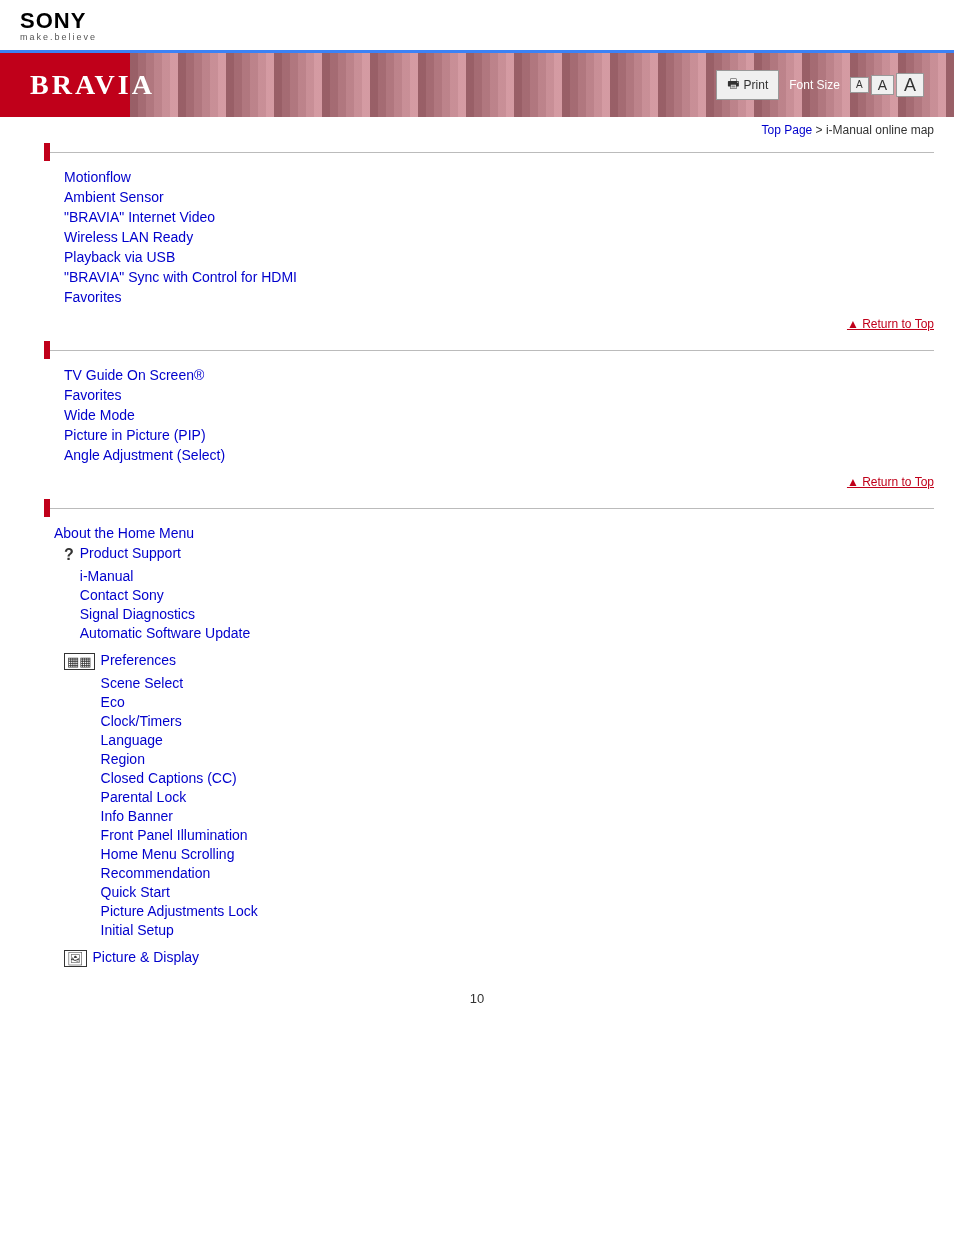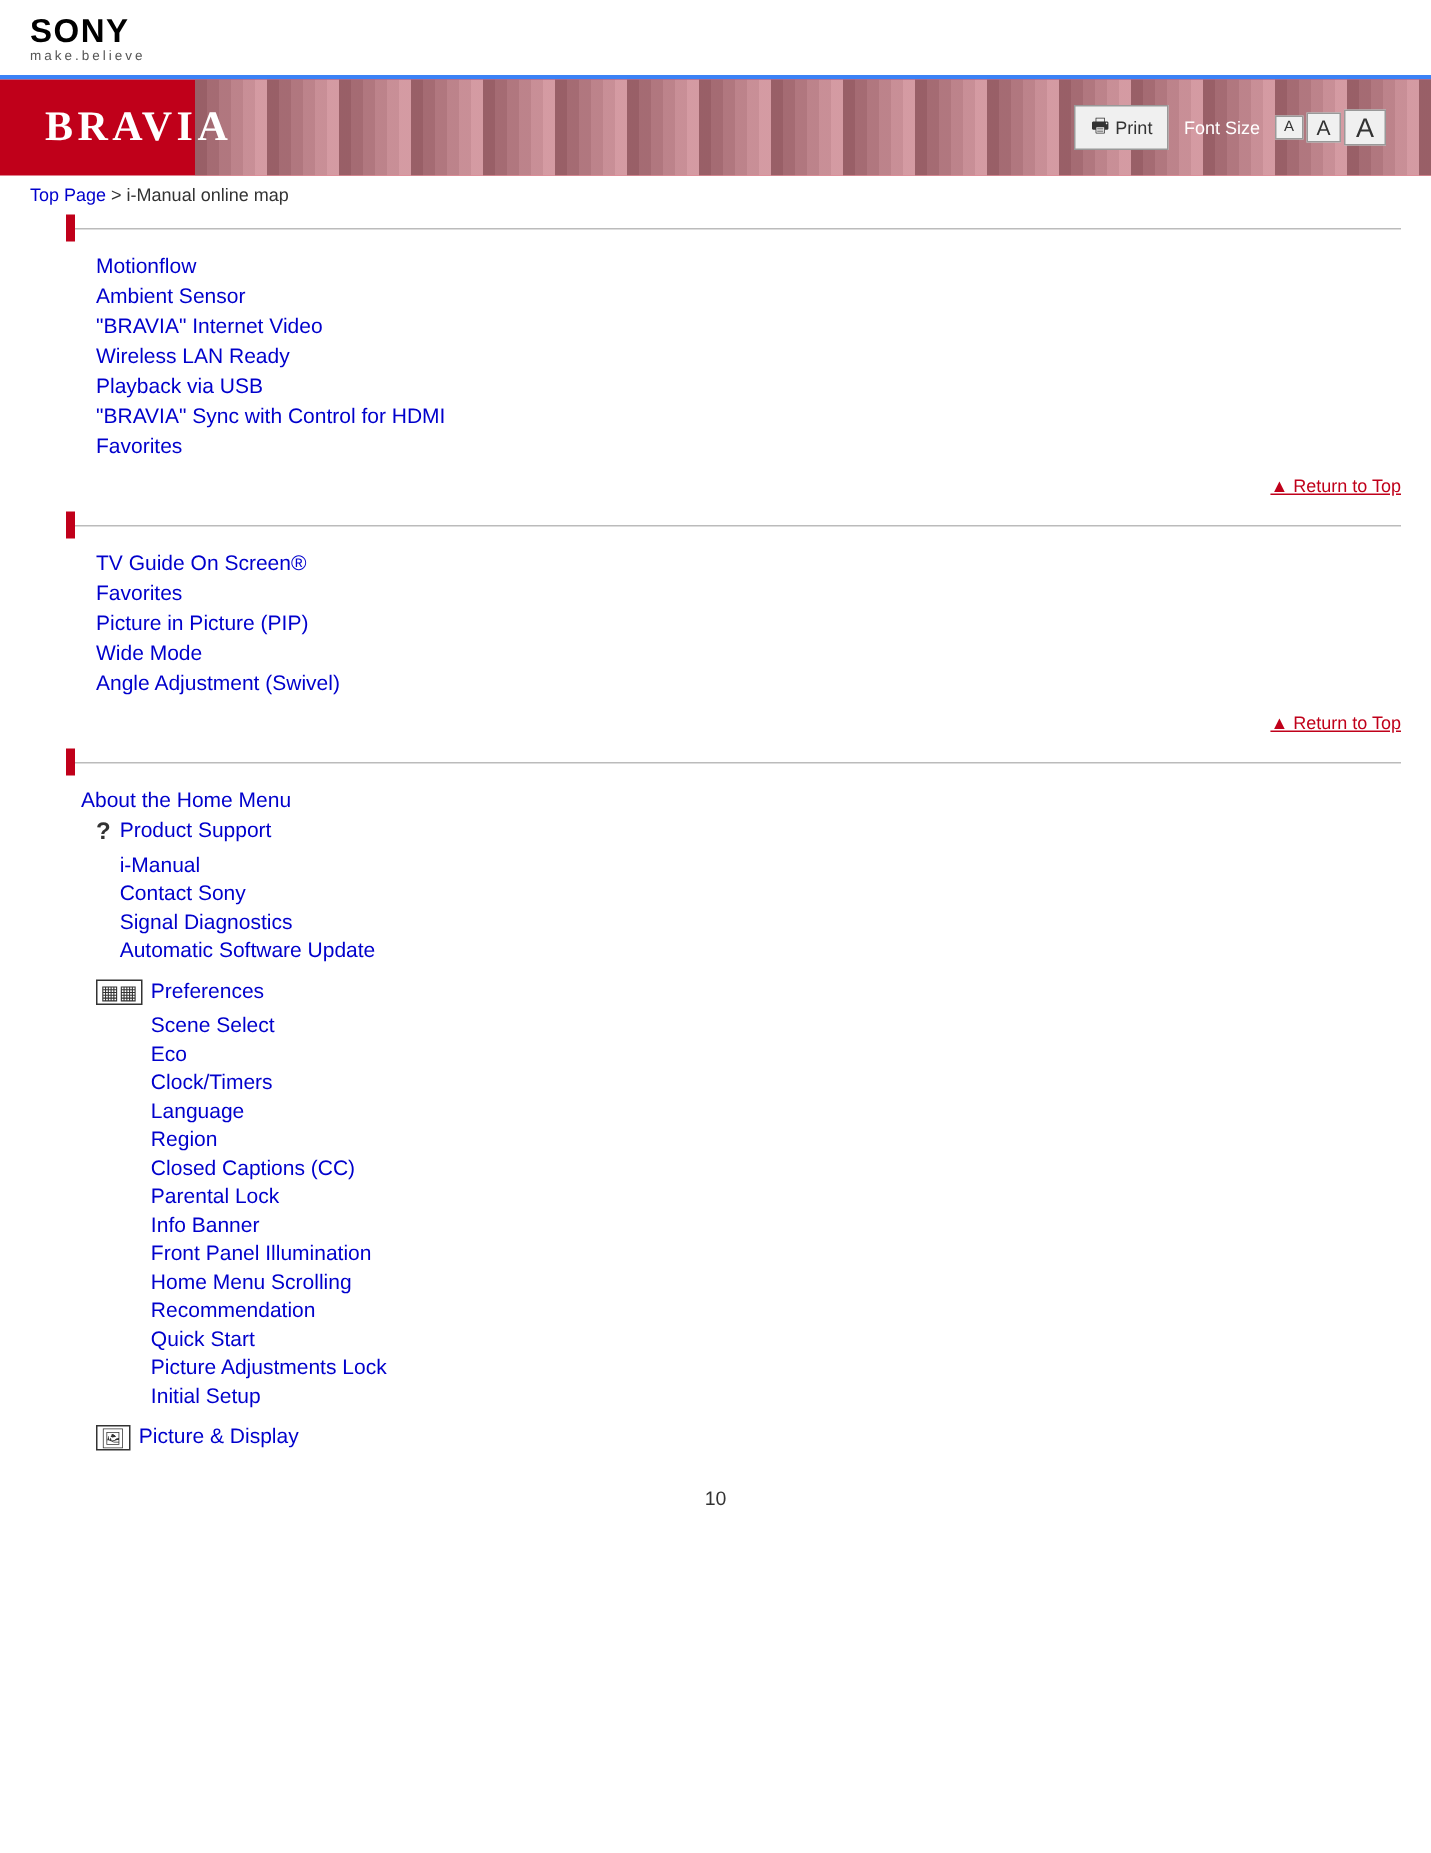--- a/index.html
+++ b/index.html
@@ -44,21 +44,21 @@
       border: 1px solid #999;
       cursor: pointer;
       color: #333;
       line-height: 1;
     }
     .font-btn.small { font-size: 10px; padding: 2px 5px; }
     .font-btn.medium { font-size: 14px; padding: 2px 6px; }
     .font-btn.large { font-size: 18px; padding: 2px 7px; }
 
     
-    .breadcrumb-bar { padding: 6px 20px; font-size: 12px; }
+    .breadcrumb-bar { text-align: right; padding: 6px 20px; font-size: 12px; }
     .breadcrumb-bar a { color: #00c; text-decoration: none; }
     .breadcrumb-bar span { color: #333; }
 
     
     .link-list { list-style: none; padding: 0; margin: 6px 0 10px 20px; }
     .link-list li { margin: 4px 0; }
     .link-list li a { color: #00c; text-decoration: none; font-size: 14px; }
 
     
     .content { padding: 0 20px; margin-left: 24px; }
@@ -168,23 +168,23 @@
 </div>
 
 <div class="content">
   <div class="section-divider-row">
     <div class="section-red-bar"></div>
     <hr class="section-hr">
   </div>
   <ul class="link-list">
     <li><a href="#">TV Guide On Screen®</a></li>
     <li><a href="#">Favorites</a></li>
+    <li><a href="#">Wide Mode</a></li>
     <li><a href="#">Picture in Picture (PIP)</a></li>
-    <li><a href="#">Wide Mode</a></li>
-    <li><a href="#">Angle Adjustment (Swivel)</a></li>
+    <li><a href="#">Angle Adjustment (Select)</a></li>
   </ul>
   <div style="text-align:right; margin-bottom: 10px;">
     <a href="#" class="return-link">▲ Return to Top</a>
   </div>
 </div>
 
 <div class="content">
   <div class="section-divider-row">
     <div class="section-red-bar"></div>
     <hr class="section-hr">

